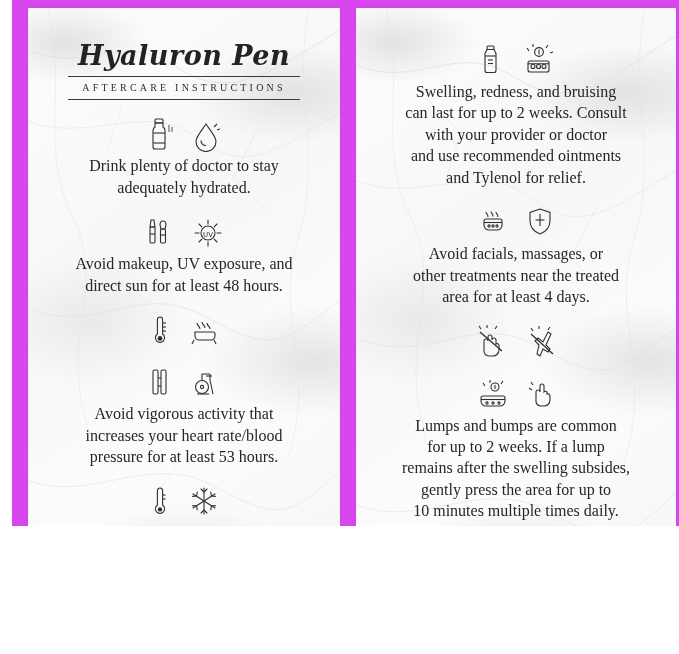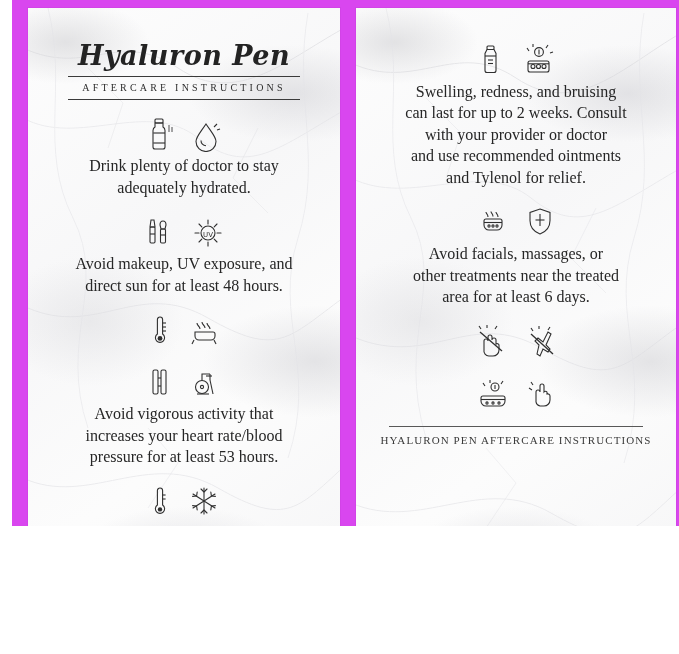--- a/index.html
+++ b/index.html
@@ -365,21 +365,21 @@
           <svg width="32" height="36" viewBox="0 0 32 36">
             <g fill="none" stroke="#2f2f2f" stroke-width="1.1">
               <path d="M16 5 l10 3.5 v8 c0 7 -4.6 11.5 -10 13.5 c-5.4 -2 -10 -6.5 -10 -13.5 v-8 Z"></path>
               <path d="M16 10 v12"></path>
               <path d="M11.5 16 h9"></path>
             </g>
           </svg>
         </div>
         <p class="body-text">Avoid facials, massages, or
 other treatments near the treated
-area for at least 6 days.</p>
+area for at least 4 days.</p>
       </div>
 
       <div class="section">
         <div class="icons">
           <svg width="36" height="36" viewBox="0 0 36 36">
             <g fill="none" stroke="#2f2f2f" stroke-width="1.1">
               <path d="M11 26 v-9 a2 2 0 0 1 4 0 v-4 a2 2 0 0 1 4 0 v3 a2 2 0 0 1 4 0 v4 a2 2 0 0 1 3 1 v5 a6 6 0 0 1 -6 6 h-4 a5 5 0 0 1 -5 -6 Z"></path>
               <line x1="7" y1="8" x2="29" y2="27" stroke-width="1.3"></line>
               <path d="M8 5 l-2 -3 M14 4 l0 -3 M22 5 l2 -3"></path>
             </g>
@@ -408,20 +408,25 @@
               <path d="M10 10 l-2 -3 M15 7 l0 -3 M26 8 l2 -3"></path>
             </g>
           </svg>
           <svg width="32" height="36" viewBox="0 0 32 36">
             <g fill="none" stroke="#2f2f2f" stroke-width="1.1">
               <path d="M11 26 v-10 a2 2 0 0 1 4 0 v-6 a2 2 0 0 1 4 0 v6 a2 2 0 0 1 3 0 v2 a2.2 2.2 0 0 1 3 2 v4 a6 6 0 0 1 -6 6 h-4 a5 5 0 0 1 -4 -4 Z"></path>
               <path d="M7 14 l-3 -2 M8 9 l-2 -3"></path>
             </g>
           </svg>
         </div>
+        <p class="body-text">Lumps and bumps are common
+for up to 2 weeks. If a lump
+remains after the swelling subsides,
+gently press the area for up to
+10 minutes multiple times daily.</p>
       </div>
 
       <div class="footer-rule"></div>
       <div class="footer-text">HYALURON PEN AFTERCARE INSTRUCTIONS</div>
 
     </div>
   </div>
 
   <div class="watermark">HYALURON PEN AFTERCARE INSTRUCTIONS</div>
 

